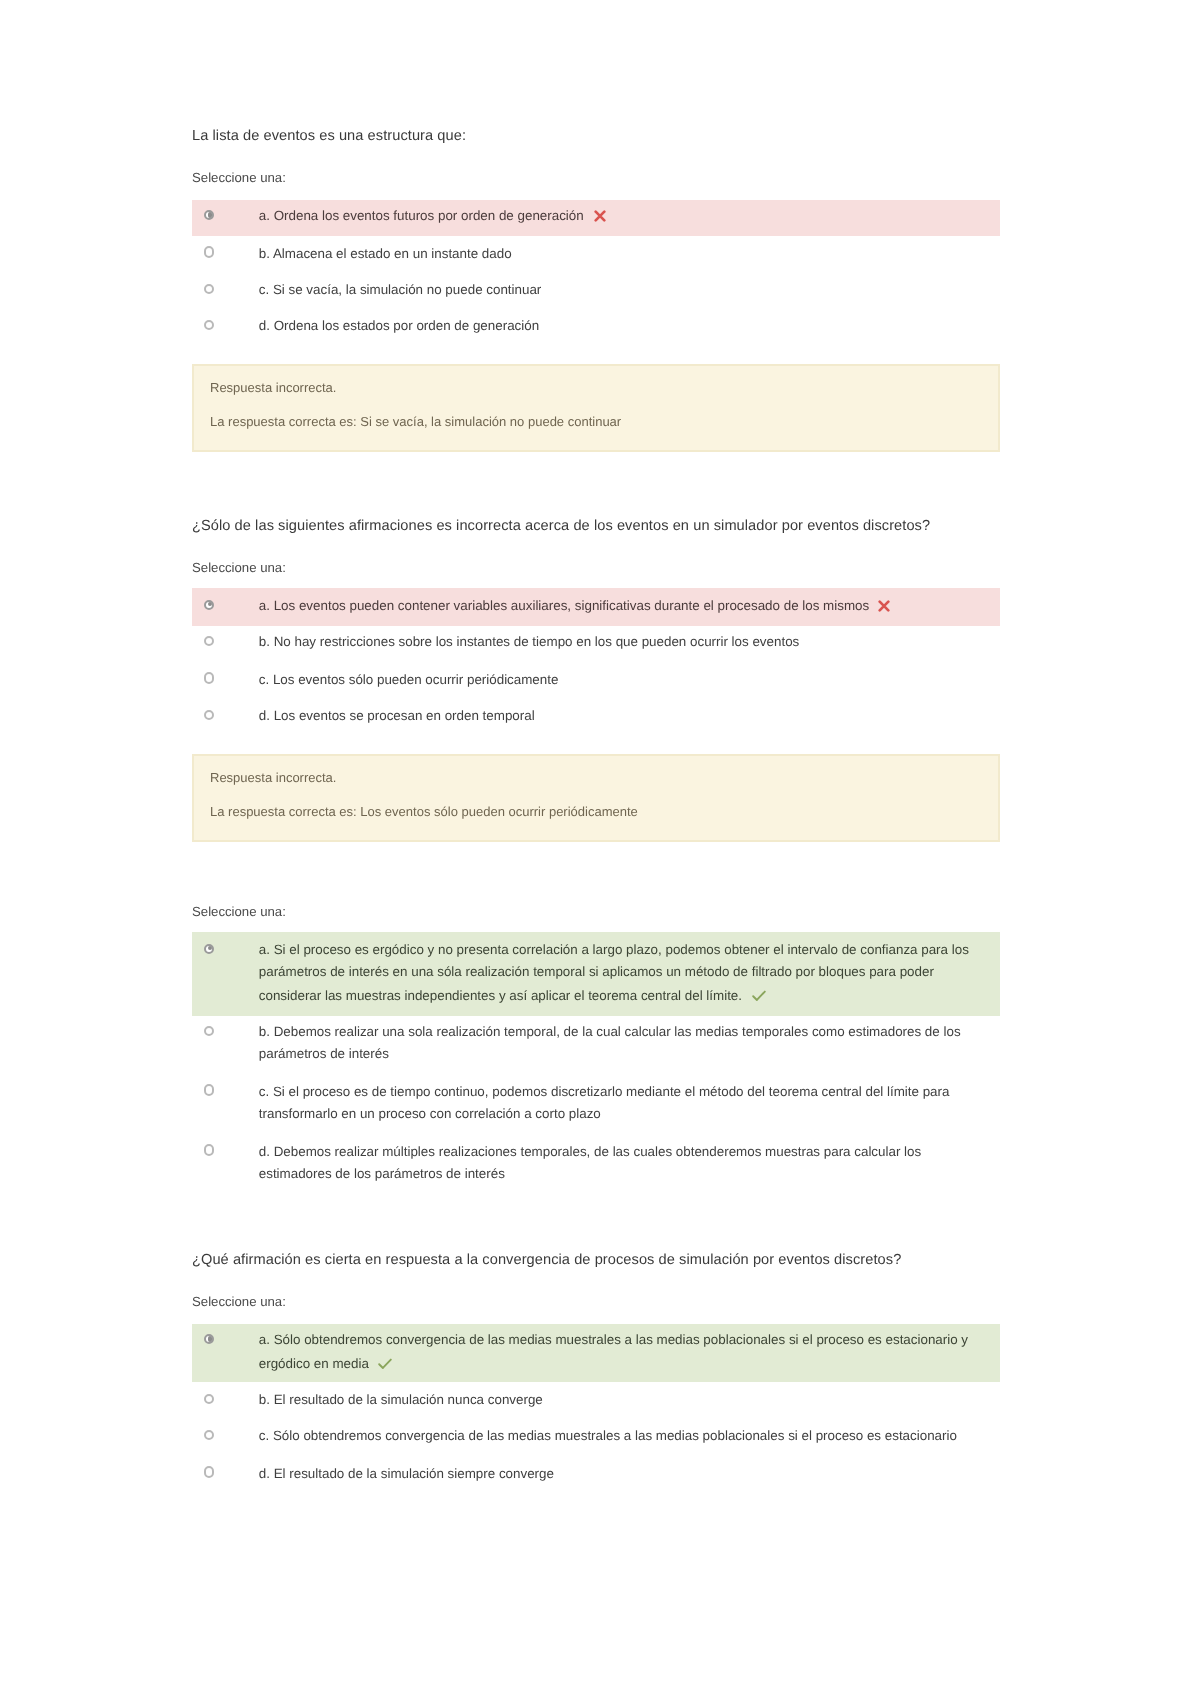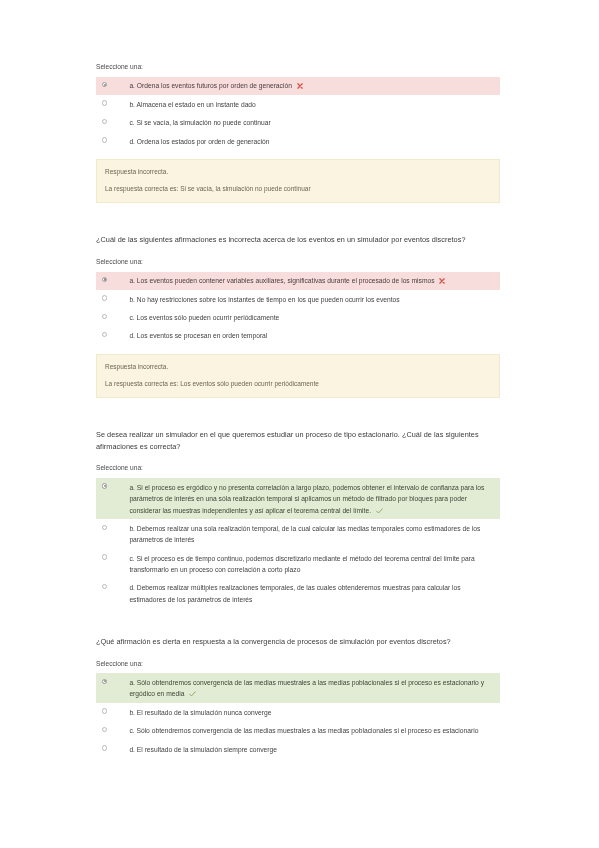--- a/index.html
+++ b/index.html
@@ -130,20 +130,21 @@
 
   .gap-sm { height: 13px; }
   .gap-md { height: 17px; }
 </style>
 </head>
 <body>
 
 <div class="page">
   <div class="content" id="quiz-root">
       <div class="question">
+        <p class="q-text">La lista de eventos es una estructura que:</p>
         <p class="q-prompt">Seleccione una:</p>
         <ul class="options">
           <li class="option incorrect">
             <span class="radio checked"></span>
             <span class="opt-body"><span>a. Ordena los eventos futuros por orden de generación</span> <span class="mark"><svg width="6" height="6" viewBox="0 0 10 10">
                   <path d="M1.4 1.4 L8.6 8.6 M8.6 1.4 L1.4 8.6" stroke="#d9534f" stroke-width="2.2" stroke-linecap="round"></path>
                 </svg></span></span>
           </li>
           <li class="option">
             <span class="radio"></span>
@@ -158,21 +159,21 @@
             <span class="opt-body"><span>d. Ordena los estados por orden de generación</span></span>
           </li>
         </ul>
         <div class="feedback">
           <p class="fb-line">Respuesta incorrecta.</p>
           <p class="fb-line">La respuesta correcta es: Si se vacía, la simulación no puede continuar</p>
         </div>
       </div>
       <div class="gap-md"></div>
       <div class="question">
-        <p class="q-text">¿Cuál de las siguientes afirmaciones es incorrecta acerca de los eventos en un simulador por eventos discretos?</p>
+        <p class="q-text">¿Sólo de las siguientes afirmaciones es incorrecta acerca de los eventos en un simulador por eventos discretos?</p>
         <p class="q-prompt">Seleccione una:</p>
         <ul class="options">
           <li class="option incorrect">
             <span class="radio checked"></span>
             <span class="opt-body"><span>a. Los eventos pueden contener variables auxiliares, significativas durante el procesado de los mismos</span> <span class="mark"><svg width="6" height="6" viewBox="0 0 10 10">
                   <path d="M1.4 1.4 L8.6 8.6 M8.6 1.4 L1.4 8.6" stroke="#d9534f" stroke-width="2.2" stroke-linecap="round"></path>
                 </svg></span></span>
           </li>
           <li class="option">
             <span class="radio"></span>
@@ -187,21 +188,20 @@
             <span class="opt-body"><span>d. Los eventos se procesan en orden temporal</span></span>
           </li>
         </ul>
         <div class="feedback">
           <p class="fb-line">Respuesta incorrecta.</p>
           <p class="fb-line">La respuesta correcta es: Los eventos sólo pueden ocurrir periódicamente</p>
         </div>
       </div>
       <div class="gap-md"></div>
       <div class="question">
-        <p class="q-text">Se desea realizar un simulador en el que queremos estudiar un proceso de tipo estacionario. ¿Cuál de las siguientes afirmaciones es correcta?</p>
         <p class="q-prompt">Seleccione una:</p>
         <ul class="options">
           <li class="option correct">
             <span class="radio checked"></span>
             <span class="opt-body"><span>a. Si el proceso es ergódico y no presenta correlación a largo plazo, podemos obtener el intervalo de confianza para los parámetros de interés en una sóla realización temporal si aplicamos un método de filtrado por bloques para poder considerar las muestras independientes y así aplicar el teorema central del límite.</span> <span class="mark"><svg width="7" height="6" viewBox="0 0 12 10">
                   <path d="M1 5.2 L4.2 8.4 L11 1.2" stroke="#8aa55c" stroke-width="1.6" fill="none" stroke-linecap="round" stroke-linejoin="round"></path>
                 </svg></span></span>
           </li>
           <li class="option">
             <span class="radio"></span>

